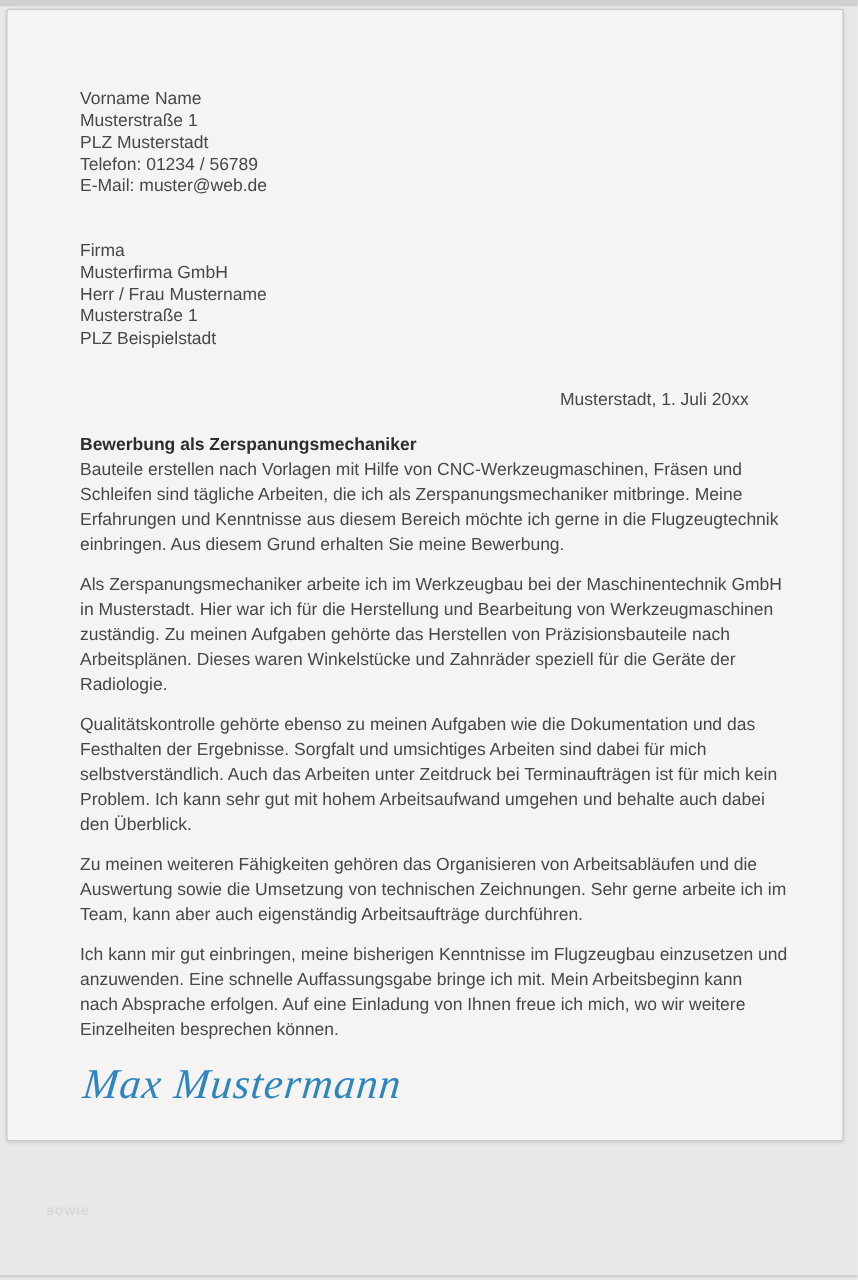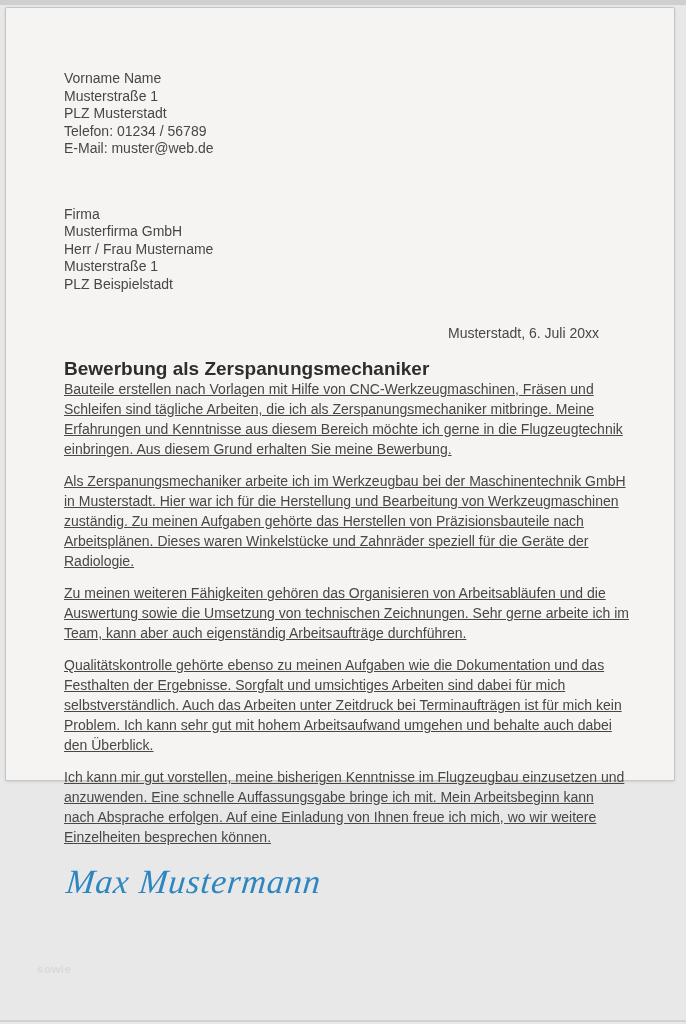--- a/index.html
+++ b/index.html
@@ -16,58 +16,57 @@
     background: #cfcfcf;
   }
   .bottom-strip {
     position: absolute; left: 0; bottom: 2px;
     width: 686px; height: 2px;
     background: #d2d2d2;
   }
   .letter {
     position: absolute;
     left: 5px; top: 7px;
-    width: 670px; height: 774px;
+    width: 670px; height: 906px;
     background: #f5f4f2;
     border: 1px solid #c6c6c6;
     border-radius: 2px;
     box-shadow: 0 1px 3px rgba(0,0,0,0.10);
   }
   .content {
     padding: 62px 30px 0 58px;
     color: #474747;
     font-size: 14px;
     line-height: 20px;
   }
   .address-block {
     font-size: 14px;
     line-height: 17.5px;
     white-space: pre-line;
   }
-  .recipient { margin-top: 48px; }
+  .recipient { margin-top: 34px; }
   .date-line {
     margin-top: 30px;
     margin-left: 384px;
     line-height: 20px;
   }
   .subject {
     margin-top: 16px;
     font-weight: bold;
-    font-size: 19px;
+    font-size: 14px;
     color: #2d2d2d;
     line-height: 20px;
   }
   .salutation {
     margin-top: 32px;
     margin-bottom: 12px;
   }
   p.body-paragraph {
     margin: 0 0 12px 0;
     white-space: pre-line;
-    text-decoration: underline;
   }
   .closing { margin-top: 0; }
   .signature {
     margin-top: 10px;
     font-family: cursive;
     font-style: italic;
     font-size: 34px;
     line-height: 46px;
     transform: skewX(-6deg);
     transform-origin: left bottom;
@@ -95,47 +94,47 @@
 PLZ Musterstadt
 Telefon: 01234 / 56789
 E-Mail: muster@web.de</div>
 
     <div class="address-block recipient">Firma
 Musterfirma GmbH
 Herr / Frau Mustername
 Musterstraße 1
 PLZ Beispielstadt</div>
 
-    <div class="date-line">Musterstadt, 6. Juli 20xx</div>
+    <div class="date-line">Musterstadt, 1. Juli 20xx</div>
 
     <div class="subject">Bewerbung als Zerspanungsmechaniker</div>
 
 
     <p class="body-paragraph">Bauteile erstellen nach Vorlagen mit Hilfe von CNC-Werkzeugmaschinen, Fräsen und
 Schleifen sind tägliche Arbeiten, die ich als Zerspanungsmechaniker mitbringe. Meine
 Erfahrungen und Kenntnisse aus diesem Bereich möchte ich gerne in die Flugzeugtechnik
 einbringen. Aus diesem Grund erhalten Sie meine Bewerbung.</p>
 
     <p class="body-paragraph">Als Zerspanungsmechaniker arbeite ich im Werkzeugbau bei der Maschinentechnik GmbH
 in Musterstadt. Hier war ich für die Herstellung und Bearbeitung von Werkzeugmaschinen
 zuständig. Zu meinen Aufgaben gehörte das Herstellen von Präzisionsbauteile nach
 Arbeitsplänen. Dieses waren Winkelstücke und Zahnräder speziell für die Geräte der
 Radiologie.</p>
 
-    <p class="body-paragraph">Zu meinen weiteren Fähigkeiten gehören das Organisieren von Arbeitsabläufen und die
-Auswertung sowie die Umsetzung von technischen Zeichnungen. Sehr gerne arbeite ich im
-Team, kann aber auch eigenständig Arbeitsaufträge durchführen.</p>
-
     <p class="body-paragraph">Qualitätskontrolle gehörte ebenso zu meinen Aufgaben wie die Dokumentation und das
 Festhalten der Ergebnisse. Sorgfalt und umsichtiges Arbeiten sind dabei für mich
 selbstverständlich. Auch das Arbeiten unter Zeitdruck bei Terminaufträgen ist für mich kein
 Problem. Ich kann sehr gut mit hohem Arbeitsaufwand umgehen und behalte auch dabei
 den Überblick.</p>
 
-    <p class="body-paragraph">Ich kann mir gut vorstellen, meine bisherigen Kenntnisse im Flugzeugbau einzusetzen und
+    <p class="body-paragraph">Zu meinen weiteren Fähigkeiten gehören das Organisieren von Arbeitsabläufen und die
+Auswertung sowie die Umsetzung von technischen Zeichnungen. Sehr gerne arbeite ich im
+Team, kann aber auch eigenständig Arbeitsaufträge durchführen.</p>
+
+    <p class="body-paragraph">Ich kann mir gut einbringen, meine bisherigen Kenntnisse im Flugzeugbau einzusetzen und
 anzuwenden. Eine schnelle Auffassungsgabe bringe ich mit. Mein Arbeitsbeginn kann
 nach Absprache erfolgen. Auf eine Einladung von Ihnen freue ich mich, wo wir weitere
 Einzelheiten besprechen können.</p>
 
 
     <div class="signature" style="color: rgb(46, 134, 193);">Max Mustermann</div>
 
   </div>
 
   <div class="watermark">sowie</div>

